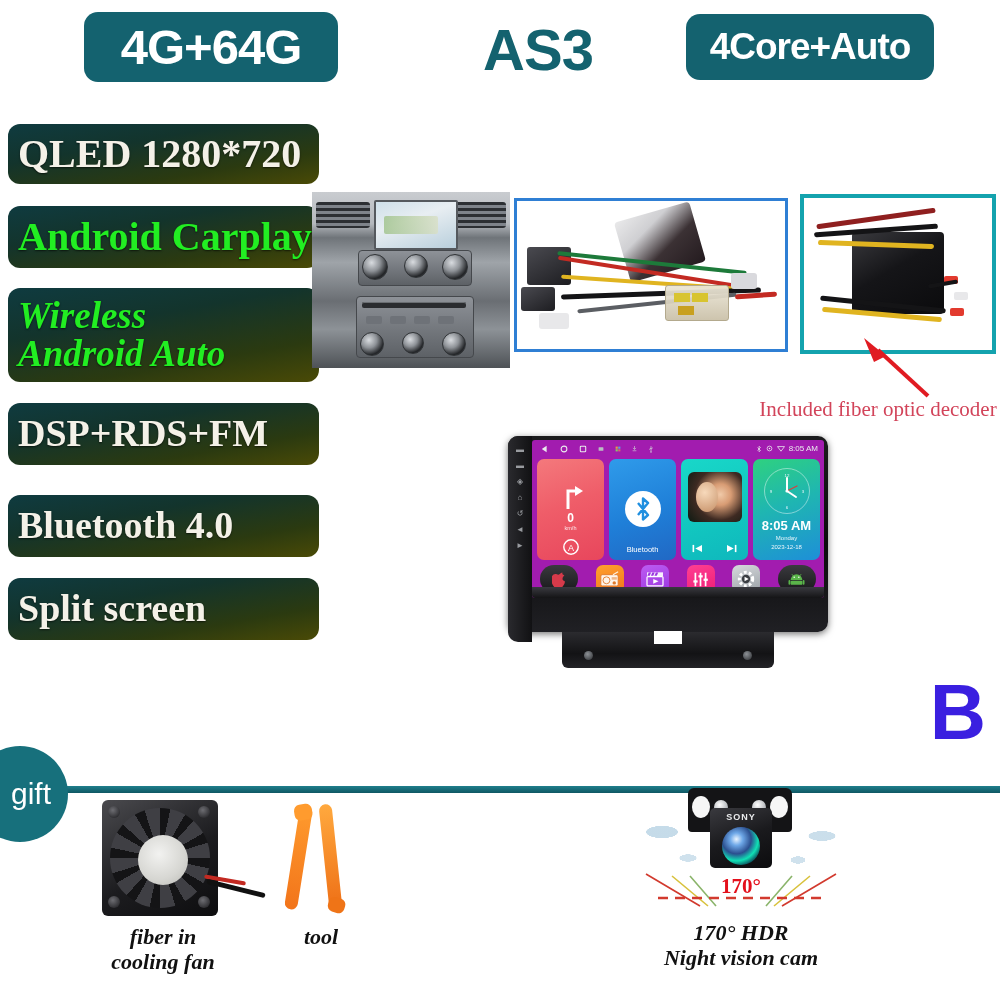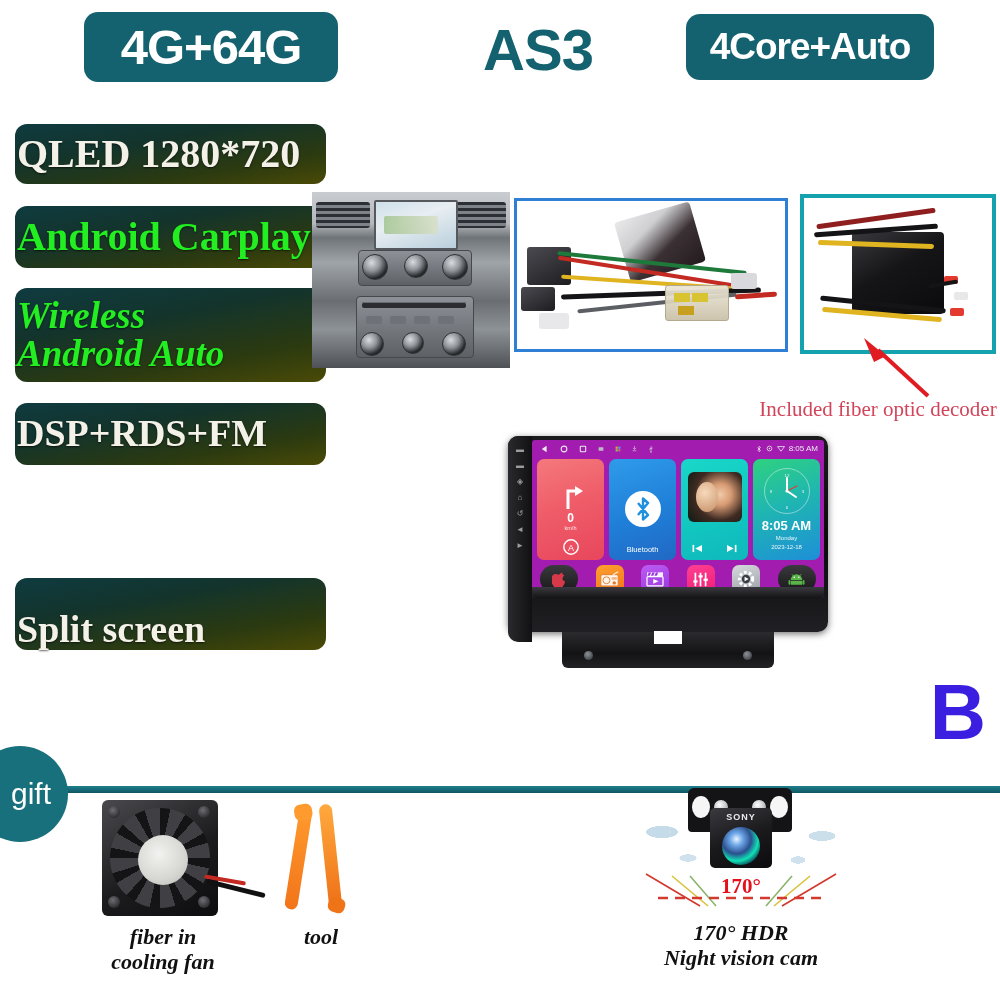--- a/index.html
+++ b/index.html
@@ -27,39 +27,39 @@
   #badge-4core{left:686px;top:14px;width:248px;height:66px;font-size:37px;}
   #badge-as3{
     position:absolute;left:448px;top:16px;width:180px;height:66px;
     color:#14626f;font-family:"Liberation Sans", sans-serif;font-weight:700;
     font-size:58px;display:flex;align-items:center;justify-content:center;
     letter-spacing:-1px;
   }
 
   
   .feat{
-    position:absolute;left:15px;
+    position:absolute;left:8px;
     border-radius:12px;
     background:linear-gradient(170deg,#0f3b40 0%,#13342c 35%,#2b3a10 72%,#4a4a06 100%);
     color:#f4f1e8;
     font-family:"Liberation Serif", serif;
     font-weight:700;
     display:flex;flex-direction:column;justify-content:center;
-    padding-left:2px;
+    padding-left:10px;
     box-sizing:border-box;
     line-height:1.04;
     text-shadow:0 1px 2px rgba(0,0,0,.6);
   }
   .feat.green{color:#22ee22;}
   #feat-0{top:124px;width:311px;height:60px;font-size:40px;}
   #feat-1{top:206px;width:311px;height:62px;font-size:40px;}
   #feat-2{top:288px;width:311px;height:94px;font-size:37px;font-style:italic;}
   #feat-3{top:403px;width:311px;height:62px;font-size:38px;}
   #feat-4{top:495px;width:311px;height:62px;font-size:38px;}
-  #feat-5{top:578px;width:311px;height:72px;font-size:38px;justify-content:flex-end;}
+  #feat-5{top:578px;width:311px;height:62px;font-size:38px;}
   .feat span{display:block;}
 
   
   #dash-photo{
     position:absolute;left:312px;top:192px;width:198px;height:176px;
     background:
       linear-gradient(180deg,#c9ccd0 0%,#b4b8bd 18%,#6f7479 26%,#9fa4a9 40%,#6a6e73 62%,#8d9297 78%,#4e5256 100%);
     overflow:hidden;
   }
   #dash-photo .vent{position:absolute;background:repeating-linear-gradient(180deg,#2c2f33 0 3px,#7e838a 3px 6px);border-radius:3px;}
@@ -316,20 +316,23 @@
   </div>
   <div class="feat green" id="feat-1">
     <span>Android Carplay</span>
   </div>
   <div class="feat green" id="feat-2">
     <span>Wireless</span>
     <span>Android Auto</span>
   </div>
   <div class="feat" id="feat-3">
     <span>DSP+RDS+FM</span>
+  </div>
+  <div class="feat" id="feat-4">
+    <span>Bluetooth 4.0</span>
   </div>
   <div class="feat" id="feat-5">
     <span>Split screen</span>
   </div>
 
   <div id="dash-photo">
     <div class="vent" style="left:4px;top:10px;width:54px;height:26px;"></div>
     <div class="vent" style="right:4px;top:10px;width:54px;height:26px;"></div>
     <div class="screen"></div>
     <div class="panel" style="left:46px;top:58px;width:112px;height:34px;"></div>

